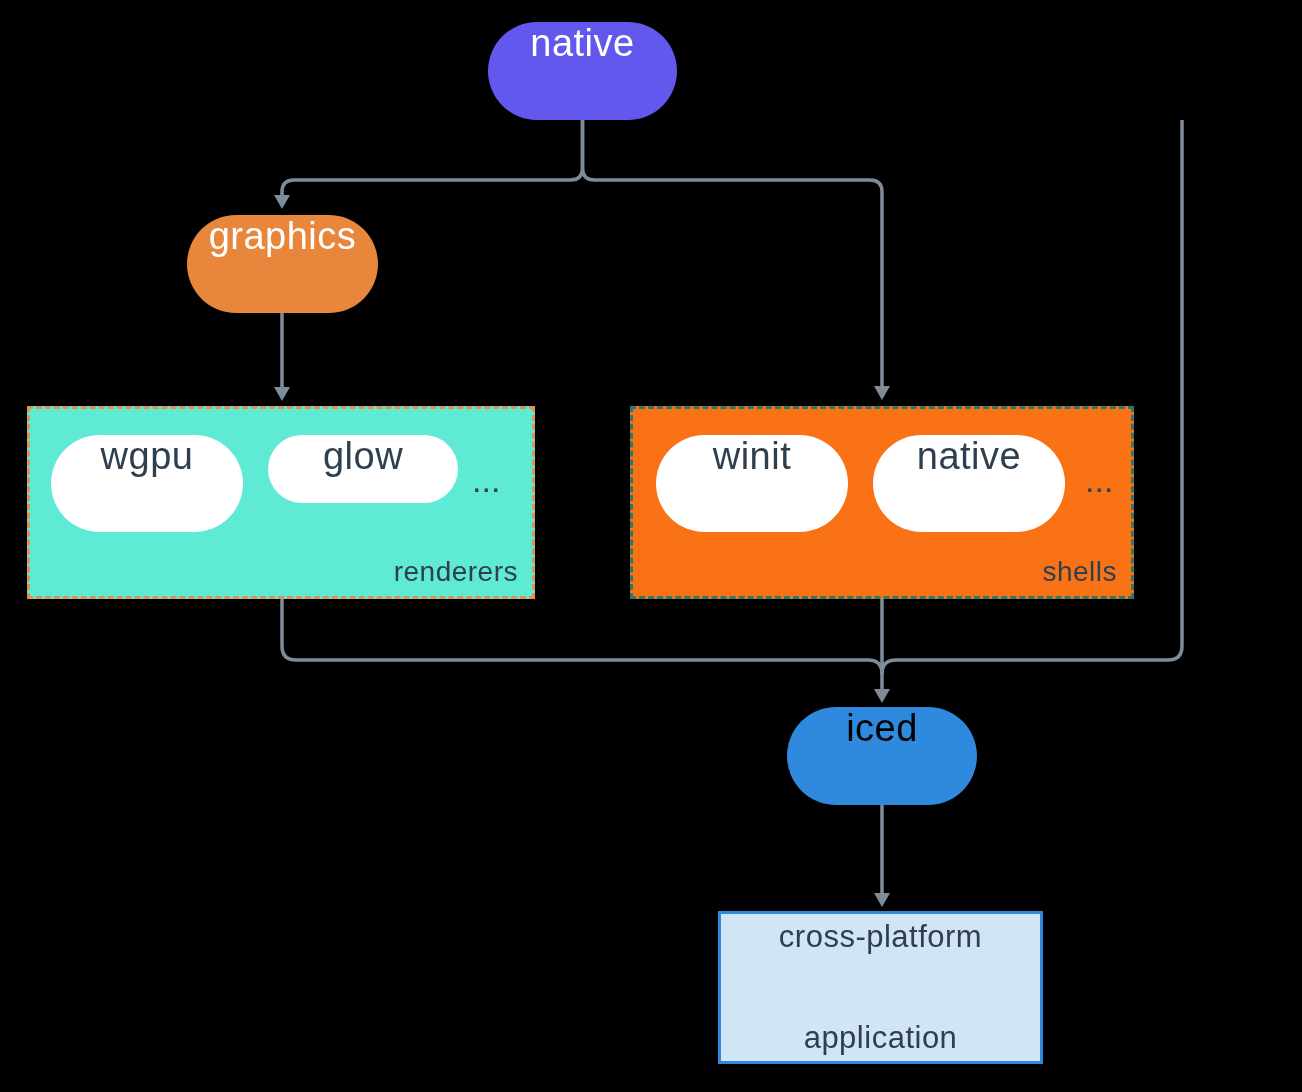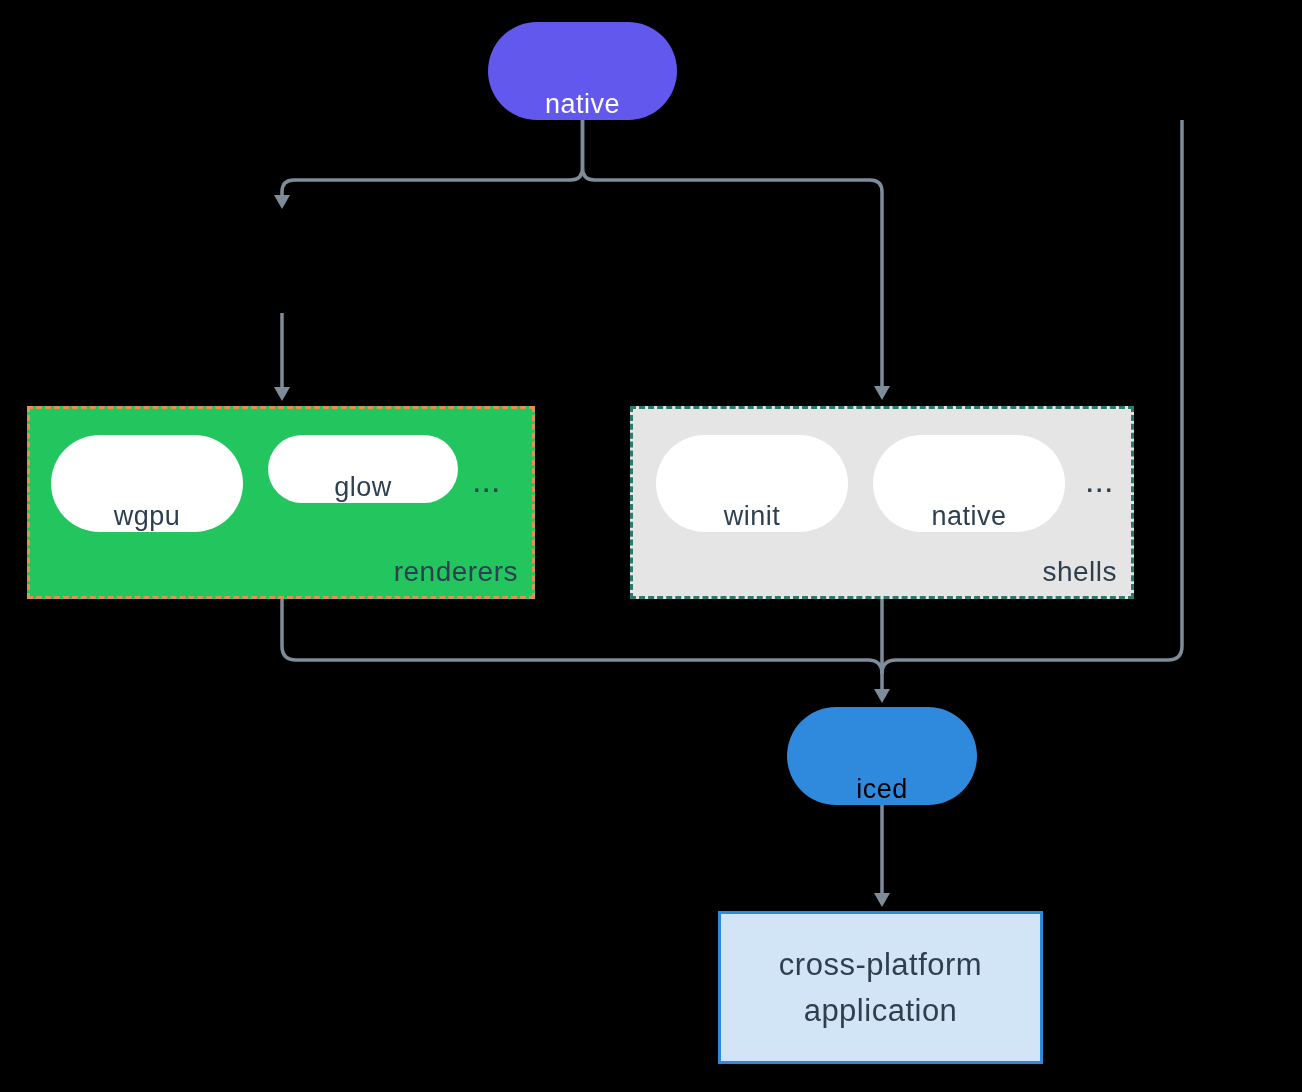--- a/index.html
+++ b/index.html
@@ -17,38 +17,38 @@
   }
   .edges {
     position: absolute;
     top: 0;
     left: 0;
     pointer-events: none;
   }
   .pill {
     position: absolute;
     display: flex;
-    align-items: flex-end;
+    align-items: flex-start;
     justify-content: center;
     border-radius: 60px;
-    font-size: 27px;
+    font-size: 38px;
     letter-spacing: 0.5px;
     white-space: nowrap;
   }
   .node-purple { background: #6358EE; color: #ffffff; }
   .node-orange { background: #E8873B; color: #ffffff; }
   .node-blue   { background: #2F8ADE; color: #000000; }
   .pill-white  { background: #ffffff; color: #2E3F50; }
   .group {
     position: absolute;
     border: 3px dashed;
     box-sizing: border-box;
   }
-  .group-renderers { background: #22c55e; border-color: #E2914E; }
-  .group-shells    { background: #e5e5e5; border-color: #2B7A6B; }
+  .group-renderers { background: #5eead4; border-color: #E2914E; }
+  .group-shells    { background: #f97316; border-color: #2B7A6B; }
   .group-label {
     position: absolute;
     right: 14px;
     bottom: 8px;
     font-size: 28px;
     color: #2E3F50;
     letter-spacing: 0.5px;
   }
   .ellipsis {
     position: absolute;
@@ -61,21 +61,21 @@
     left: 718px;
     top: 911px;
     width: 325px;
     height: 153px;
     box-sizing: border-box;
     background: #D2E5F7;
     border: 3px solid #2F8ADE;
     display: flex;
     flex-direction: column;
     align-items: center;
-    justify-content: center;
+    justify-content: space-between;
     font-size: 31px;
     color: #2E3F50;
     letter-spacing: 0.5px;
   }
   .app-box span { line-height: 46px; }
 </style>
 </head>
 <body>
 
 <div class="canvas">
@@ -97,20 +97,23 @@
       <polygon points="874,689 890,689 882,703"></polygon>
       <polygon points="874,893 890,893 882,907"></polygon>
     </g>
   </svg>
 
   <div class="pill node-purple" style="left:488px; top:22px; width:189px; height:98px;">
     <span>native</span>
   </div>
 
 
+  <div class="pill node-orange" style="left:187px; top:215px; width:191px; height:98px;">
+    <span>graphics</span>
+  </div>
 
   <div class="group group-renderers" style="left:27px; top:406px; width:508px; height:193px;">
     <div class="pill pill-white" style="left:21px; top:26px; width:192px; height:97px;">
       <span>wgpu</span>
     </div>
     <div class="pill pill-white" style="left:238px; top:26px; width:190px; height:68px;">
       <span>glow</span>
     </div>
     <span class="ellipsis" style="left:442px; top:52px;">...</span>
     <span class="group-label">renderers</span>

